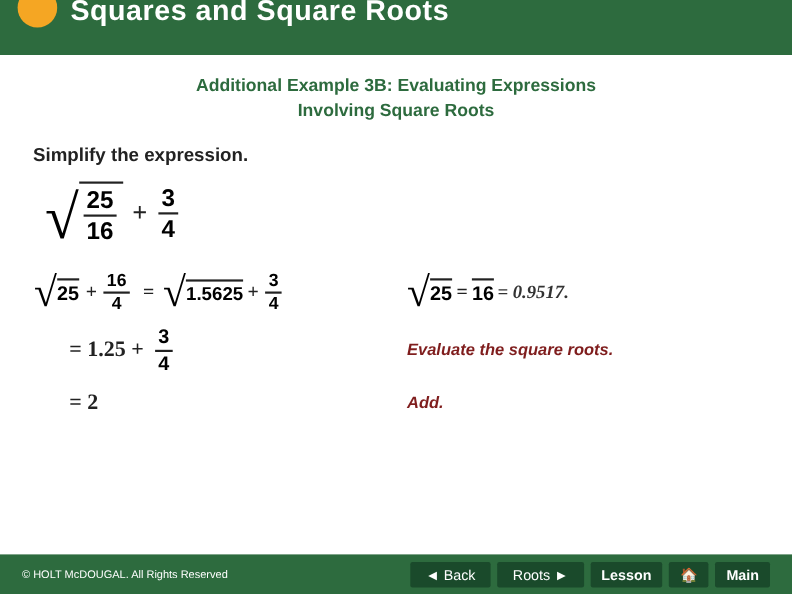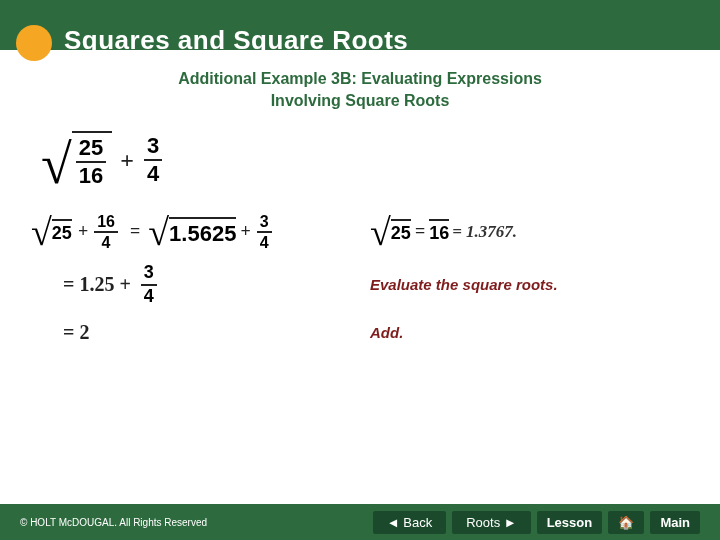--- a/index.html
+++ b/index.html
@@ -9,21 +9,21 @@
       font-family: Arial, sans-serif;
       background: #fff;
       overflow: hidden;
       position: relative;
     }
 
     
     .header {
       background: #2d6b3e;
       display: flex;
-      align-items: flex-start;
+      align-items: flex-end;
       padding: 25px 16px;
       height: 48px;
     }
     .header-circle {
       width: 36px;
       height: 36px;
       border-radius: 50%;
       background: #f5a623;
       margin-right: 12px;
       flex-shrink: 0;
@@ -212,20 +212,21 @@
   <span class="header-title">Squares and Square Roots</span>
 </div>
 
 <div class="content">
 
   <div class="subtitle">
     <span>Additional Example 3B: Evaluating Expressions</span><br>
     <span>Involving Square Roots</span>
   </div>
 
+  <div class="simplify-label">Simplify the expression.</div>
 
   <div class="expr1">
 
     <span style="font-size:14px; vertical-align:top; margin-right:1px;"></span>
     <span class="radical-sign-big">√</span>
     <div class="under-radical">
       <div class="fraction fraction-large">
         <span class="num">25</span>
         <span class="den">16</span>
       </div>
@@ -242,33 +243,33 @@
       <span style="font-size:14px; vertical-align:top; margin-right:1px; margin-top:6px;"></span>
       <span style="font-size:38px; font-family:'Times New Roman',serif; line-height:1;">√</span>
       <span style="border-top:2px solid #222; padding-top:2px; font-size:18px; font-weight:bold;">25</span>
       <span class="math-text" style="font-size:18px; margin:0 4px 0 6px;">+</span>
       <div class="fraction" style="margin-right:4px;">
         <span class="num" style="font-size:16px;">16</span>
         <span class="den" style="font-size:16px;">4</span>
       </div>
       <span class="math-text" style="margin:0 8px; font-size:18px;">=</span>
       <span style="font-size:38px; font-family:'Times New Roman',serif; line-height:1;">√</span>
-      <span style="border-top:2px solid #222; padding-top:2px; font-size:22px; font-weight:bold;">1.5625</span>
+      <span style="border-top:2px solid #222; padding-top:2px; font-size:17px; font-weight:bold;">1.5625</span>
       <span class="math-text" style="font-size:18px; margin:0 4px;">+</span>
       <div class="fraction">
         <span class="num" style="font-size:16px;">3</span>
         <span class="den" style="font-size:16px;">4</span>
       </div>
     </div>
     <div class="step-right">
       <span style="font-size:38px; font-family:'Times New Roman',serif; line-height:1;">√</span>
       <span style="border-top:2px solid #222; padding-top:2px; font-size:18px; font-weight:bold;">25</span>
       <span class="math-text" style="font-size:18px; margin:0 4px;">=</span>
       <span style="border-top:2px solid #222; padding-top:2px; font-size:18px; font-weight:bold;">16</span>
-      <span class="math-text note-italic" style="font-size:17px; margin-left:3px;">= 1.3767.</span>
+      <span class="math-text note-italic" style="font-size:17px; margin-left:3px;">= 0.9517.</span>
     </div>
   </div>
 
   <div class="step-row" style="margin-top:10px;">
     <div class="step-left">
       <span class="math-text" style="font-size:20px; margin-right:8px;">= 1.25 +</span>
       <div class="fraction">
         <span class="num" style="font-size:18px;">3</span>
         <span class="den" style="font-size:18px;">4</span>
       </div>

